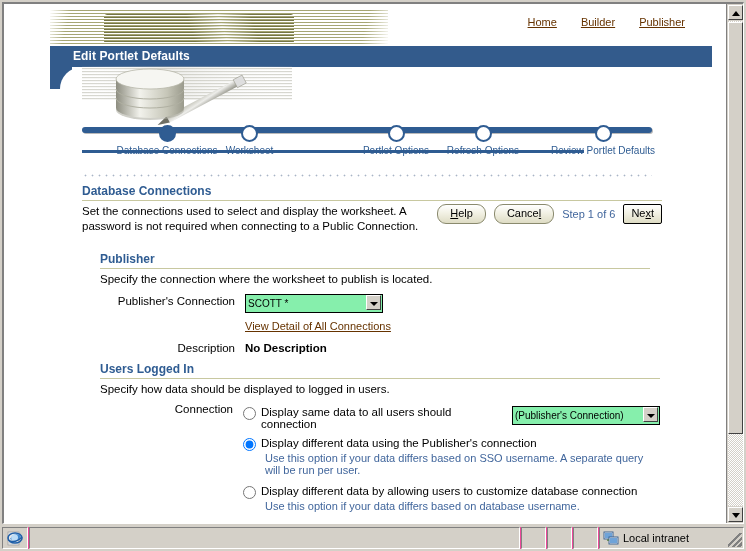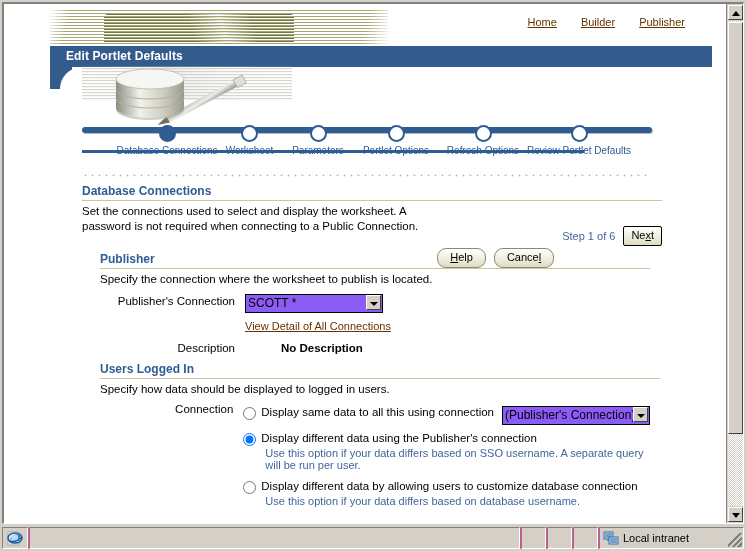--- a/index.html
+++ b/index.html
@@ -92,21 +92,21 @@
 
   
   #title-bar {
     position: absolute;
     left: 46px; top: 42px;
     width: 662px; height: 21px;
     background: #335b8c;
   }
   #title-bar-text {
     position: absolute;
-    left: 16px; top: 3px;
+    left: 23px; top: 3px;
     color: #ffffff;
     font-size: 12px;
     font-weight: bold;
     letter-spacing: 0.1px;
     white-space: nowrap;
   }
   
   #title-stub {
     position: absolute;
     left: 46px; top: 63px;
@@ -231,21 +231,20 @@
     background: linear-gradient(to bottom, #ffffff 0%, #f2f1e4 45%, #dedcc4 100%);
     border: 1px solid #8a8a6e;
     border-radius: 9px;
     font-size: 11px;
     color: #000000;
     padding: 2px 12px 3px 12px;
     cursor: pointer;
     white-space: nowrap;
     font-family: "Liberation Sans", sans-serif;
     line-height: 13px;
-    margin-top: 44px;
   }
   .sq-btn {
     background: linear-gradient(to bottom, #ffffff 0%, #f2f1e4 45%, #dedcc4 100%);
     border: 1px solid #000000;
     border-radius: 2px;
     font-size: 11px;
     color: #000000;
     padding: 2px 7px 3px 7px;
     cursor: pointer;
     font-family: "Liberation Sans", sans-serif;
@@ -279,29 +278,28 @@
     padding-right: 10px;
     font-size: 11.5px;
     color: #000000;
     padding-top: 2px;
   }
   .value-strong {
     font-size: 11.5px;
     font-weight: bold;
     color: #000000;
     padding-top: 2px;
-    margin-left: 36px;
   }
 
   
   select.win-select {
     font-family: "Liberation Sans", sans-serif;
-    font-size: 12px;
+    font-size: 10px;
     border: 1px solid #000000;
-    background: #8b5cf6;
+    background: #86efac;
     color: #000000;
     padding: 1px 2px;
     height: 19px;
     -webkit-appearance: none;
     appearance: none;
     cursor: pointer;
   }
   .sel-wrap { position: relative; display: inline-block; }
   .sel-arrow {
     position: absolute;
@@ -508,33 +506,29 @@
         <div id="steps-line"></div>
 
         <div class="step" style="left:108px; width:110px;">
           <div class="step-dot active"></div>
           <div class="step-label">Database Connections</div>
         </div>
         <div class="step" style="left:213px; width:65px;">
           <div class="step-dot"></div>
           <div class="step-label">Worksheet</div>
         </div>
-        <div class="step" style="left:279px; width:70px;">
-          <div class="step-dot"></div>
-          <div class="step-label">Parameters</div>
-        </div>
         <div class="step" style="left:351px; width:82px;">
           <div class="step-dot"></div>
           <div class="step-label">Portlet Options</div>
         </div>
         <div class="step" style="left:437px; width:84px;">
           <div class="step-dot"></div>
           <div class="step-label">Refresh Options</div>
         </div>
-        <div class="step" style="left:516px; width:118px;">
+        <div class="step" style="left:540px; width:118px;">
           <div class="step-dot"></div>
           <div class="step-label">Review Portlet Defaults</div>
         </div>
       </div>
       <div id="rail-dots" style="position:absolute; left:78px; top:170px; width:570px; height:3px;
            background-image: radial-gradient(circle, #a8b4c6 0.8px, transparent 1.1px); background-size:7px 3px;"></div>
 
       <div id="content">
 
         <div id="block-dbconn">
@@ -588,21 +582,21 @@
           <hr class="hr-olive">
           <div class="body-text">Specify how data should be displayed to logged in users.</div>
 
           <div style="display:flex; margin-top:6px;">
             <div class="field-label" style="width:145px;">Connection</div>
 
             <div style="flex:1 1 auto;">
 
               <div class="opt-row">
                 <input type="radio" name="conn-opt" style="">
-                <span class="opt-label">Display same data to all this using connection</span>
+                <span class="opt-label">Display same data to all users should connection</span>
                 <span class="sel-wrap" style="margin-left:8px;">
                   <select class="win-select" style="width:148px;">
                     <option>(Publisher's Connection)</option>
                   </select>
                   <span class="sel-arrow"></span>
                 </span>
               </div>
 
               <div class="opt-row" style="margin-top:6px;">
                 <input type="radio" name="conn-opt" checked="" style="">

